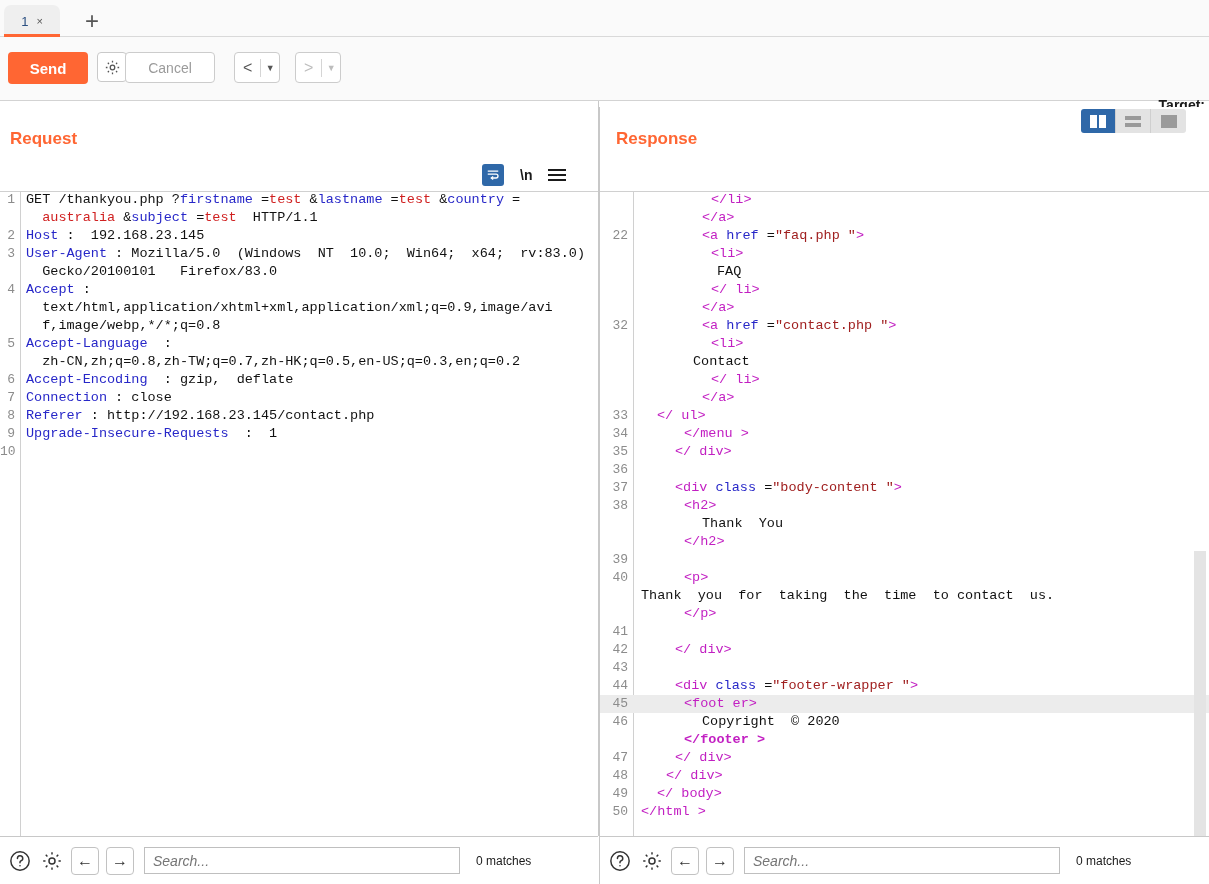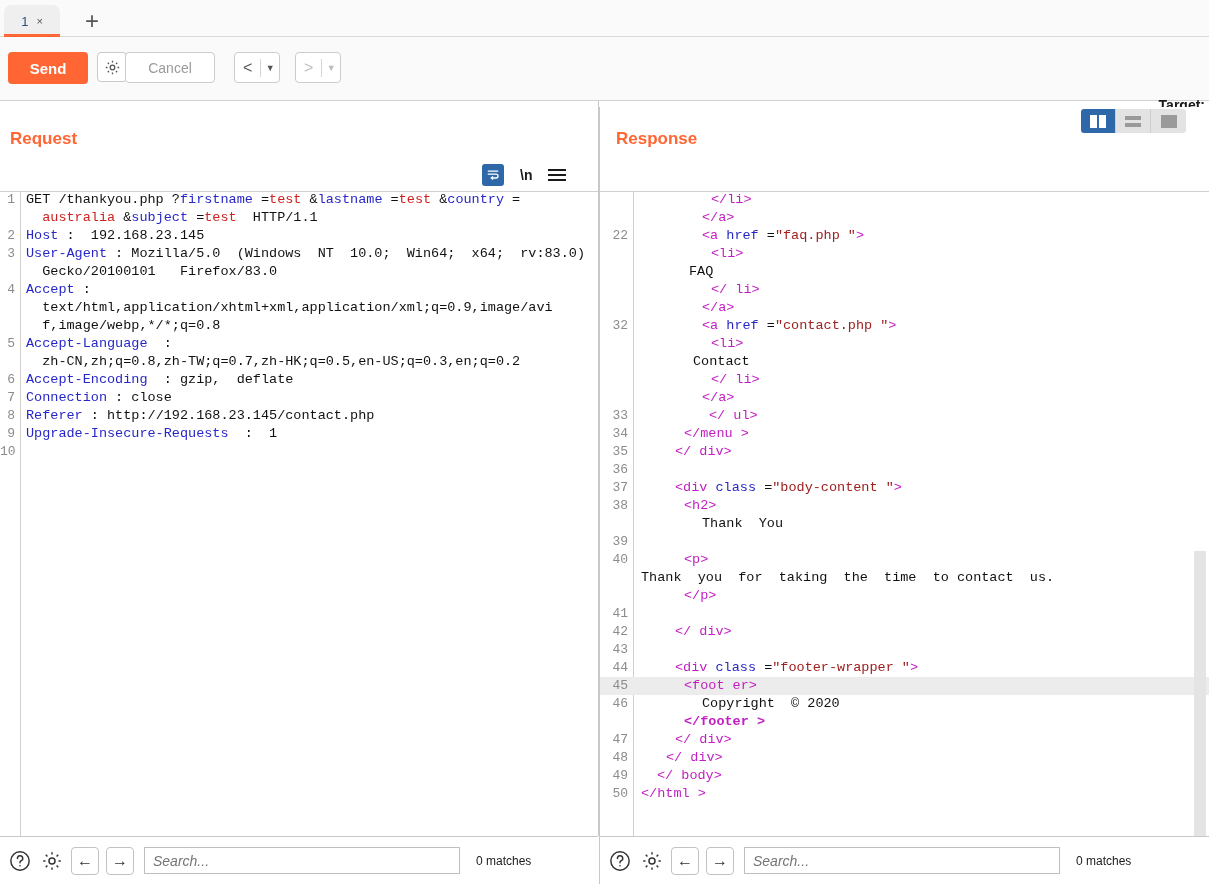--- a/index.html
+++ b/index.html
@@ -285,35 +285,36 @@
         </div>
 
       <div class="editor">
         <div class="topline"></div>
         <div class="gutter-line"></div>
         <div class="code" id="res-code">
             <div class="row"><div class="gutter"></div><div class="txt" style="padding-left: 78px;"><span class="k-tag">&lt;/</span><span class="k-tag">li</span><span class="k-tag">&gt;</span></div></div>
             <div class="row"><div class="gutter"></div><div class="txt" style="padding-left: 69px;"><span class="k-tag">&lt;/a&gt;</span></div></div>
             <div class="row"><div class="gutter">22</div><div class="txt" style="padding-left: 69px;"><span class="k-tag">&lt;a </span><span class="k-attr">href</span><span class="k-plain"> =</span><span class="k-str">"faq.php "</span><span class="k-tag">&gt;</span></div></div>
             <div class="row"><div class="gutter"></div><div class="txt" style="padding-left: 78px;"><span class="k-tag">&lt;li&gt;</span></div></div>
-            <div class="row"><div class="gutter"></div><div class="txt" style="padding-left: 56px;"><span class="k-plain">FAQ</span></div></div>
+            <div class="row"><div class="gutter"></div><div class="txt" style="padding-left: 84px;"><span class="k-plain">FAQ</span></div></div>
             <div class="row"><div class="gutter"></div><div class="txt" style="padding-left: 78px;"><span class="k-tag">&lt;/ li&gt;</span></div></div>
             <div class="row"><div class="gutter"></div><div class="txt" style="padding-left: 69px;"><span class="k-tag">&lt;/a&gt;</span></div></div>
             <div class="row"><div class="gutter">32</div><div class="txt" style="padding-left: 69px;"><span class="k-tag">&lt;a </span><span class="k-attr">href</span><span class="k-plain"> =</span><span class="k-str">"contact.php "</span><span class="k-tag">&gt;</span></div></div>
             <div class="row"><div class="gutter"></div><div class="txt" style="padding-left: 78px;"><span class="k-tag">&lt;li&gt;</span></div></div>
             <div class="row"><div class="gutter"></div><div class="txt" style="padding-left: 60px;"><span class="k-plain">Contact</span></div></div>
             <div class="row"><div class="gutter"></div><div class="txt" style="padding-left: 78px;"><span class="k-tag">&lt;/ li&gt;</span></div></div>
             <div class="row"><div class="gutter"></div><div class="txt" style="padding-left: 69px;"><span class="k-tag">&lt;/a&gt;</span></div></div>
-            <div class="row"><div class="gutter">33</div><div class="txt" style="padding-left: 76px;"><span class="k-tag">&lt;/ ul&gt;</span></div></div>
+            <div class="row"><div class="gutter">33</div><div class="txt" style="padding-left: 24px;"><span class="k-tag">&lt;/ ul&gt;</span></div></div>
             <div class="row"><div class="gutter">34</div><div class="txt" style="padding-left: 51px;"><span class="k-tag">&lt;/menu &gt;</span></div></div>
             <div class="row"><div class="gutter">35</div><div class="txt" style="padding-left: 42px;"><span class="k-tag">&lt;/ div&gt;</span></div></div>
             <div class="row"><div class="gutter">36</div><div class="txt">&nbsp;</div></div>
             <div class="row"><div class="gutter">37</div><div class="txt" style="padding-left: 42px;"><span class="k-tag">&lt;div </span><span class="k-attr">class</span><span class="k-plain"> =</span><span class="k-str">"body-content "</span><span class="k-tag">&gt;</span></div></div>
             <div class="row"><div class="gutter">38</div><div class="txt" style="padding-left: 51px;"><span class="k-tag">&lt;h2&gt;</span></div></div>
             <div class="row"><div class="gutter"></div><div class="txt" style="padding-left: 69px;"><span class="k-plain">Thank  You</span></div></div>
+            <div class="row"><div class="gutter"></div><div class="txt" style="padding-left: 51px;"><span class="k-tag">&lt;/h2&gt;</span></div></div>
             <div class="row"><div class="gutter">39</div><div class="txt">&nbsp;</div></div>
             <div class="row"><div class="gutter">40</div><div class="txt" style="padding-left: 51px;"><span class="k-tag">&lt;p&gt;</span></div></div>
             <div class="row"><div class="gutter"></div><div class="txt" style=""><span class="k-plain">Thank  you  for  taking  the  time  to contact  us.</span></div></div>
             <div class="row"><div class="gutter"></div><div class="txt" style="padding-left: 51px;"><span class="k-tag">&lt;/p&gt;</span></div></div>
             <div class="row"><div class="gutter">41</div><div class="txt">&nbsp;</div></div>
             <div class="row"><div class="gutter">42</div><div class="txt" style="padding-left: 42px;"><span class="k-tag">&lt;/ div&gt;</span></div></div>
             <div class="row"><div class="gutter">43</div><div class="txt">&nbsp;</div></div>
             <div class="row"><div class="gutter">44</div><div class="txt" style="padding-left: 42px;"><span class="k-tag">&lt;div </span><span class="k-attr">class</span><span class="k-plain"> =</span><span class="k-str">"footer-wrapper "</span><span class="k-tag">&gt;</span></div></div>
             <div class="row hl"><div class="gutter">45</div><div class="txt" style="padding-left: 51px;"><span class="k-tag">&lt;foot er&gt;</span></div></div>
             <div class="row"><div class="gutter">46</div><div class="txt" style="padding-left: 69px;"><span class="k-plain">Copyright  © 2020</span></div></div>

